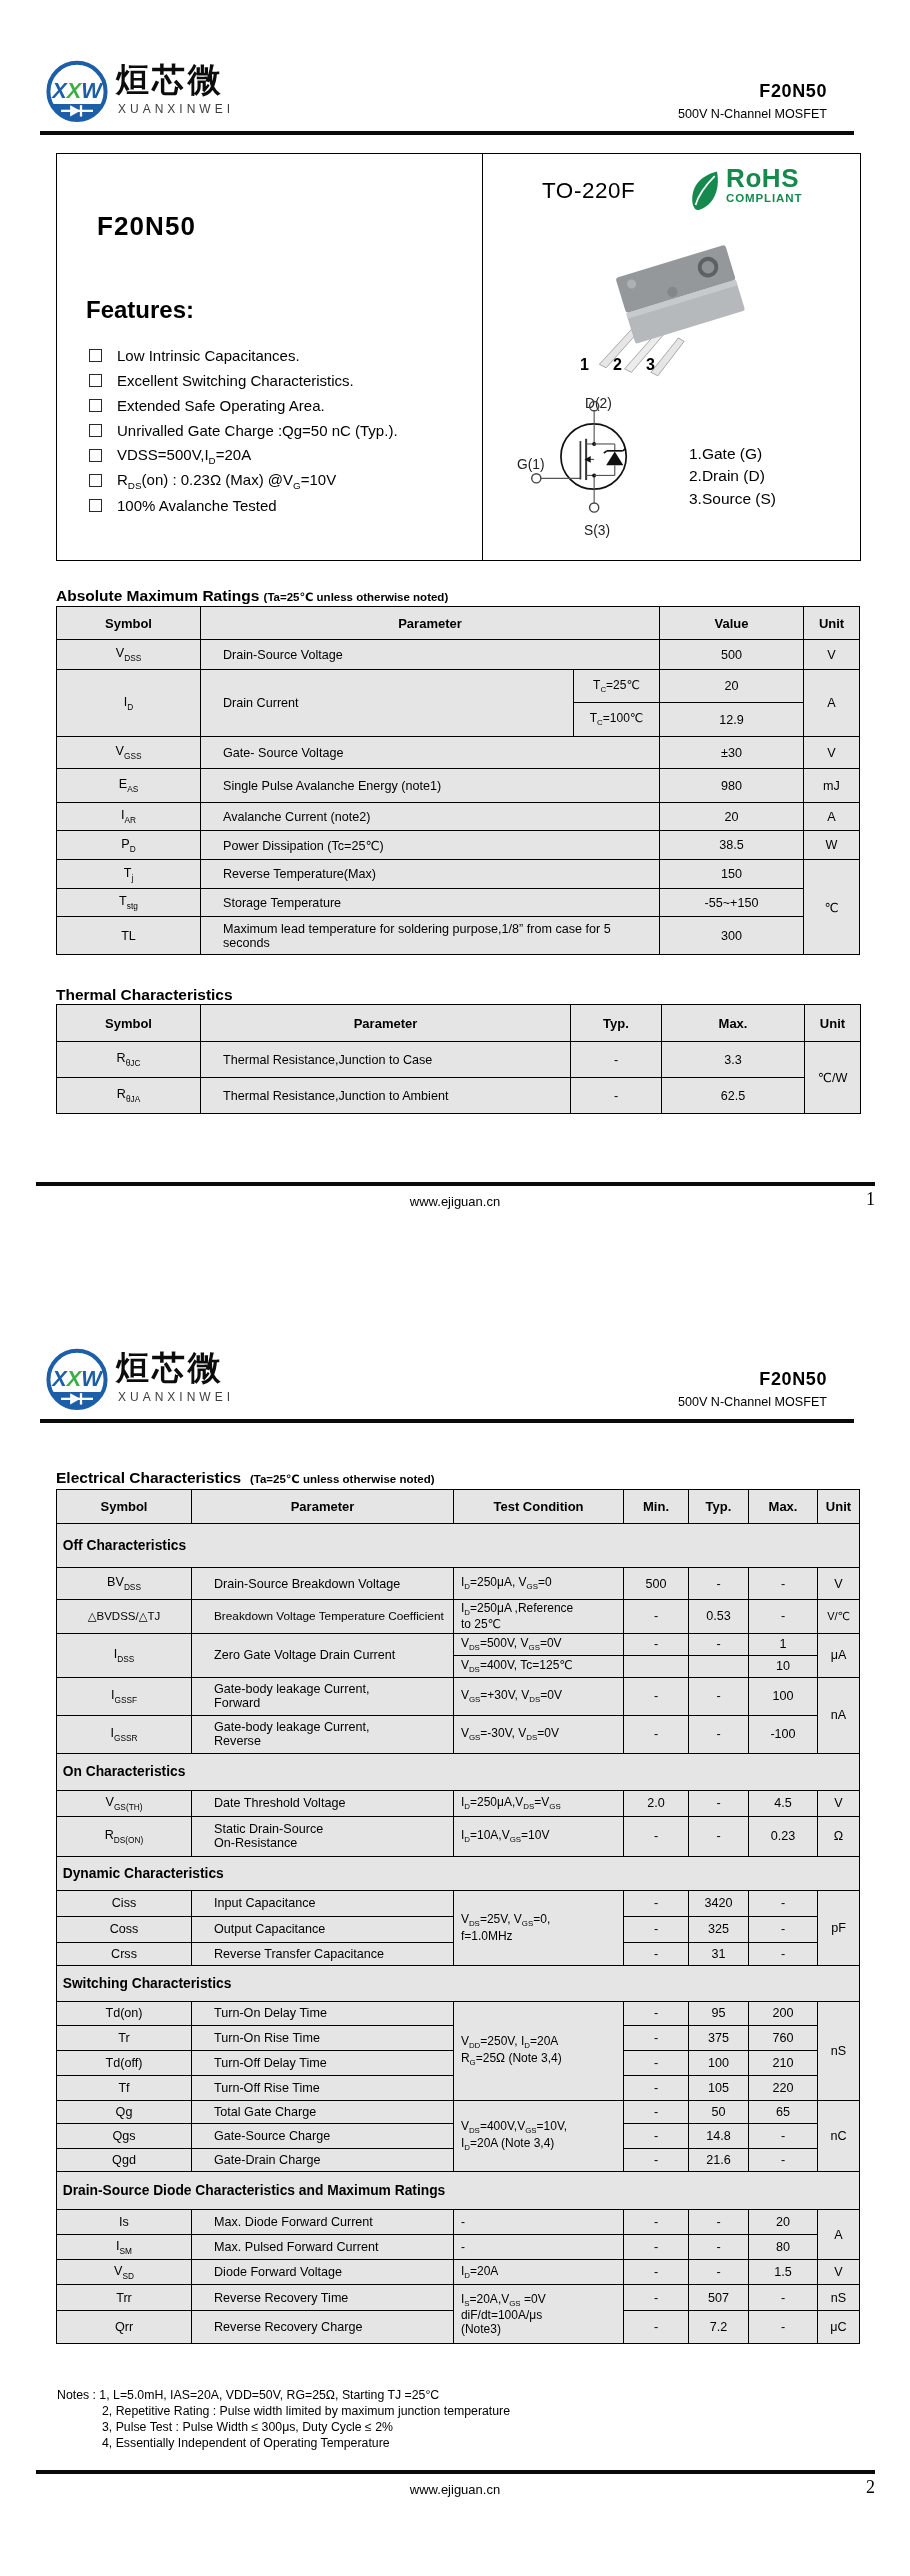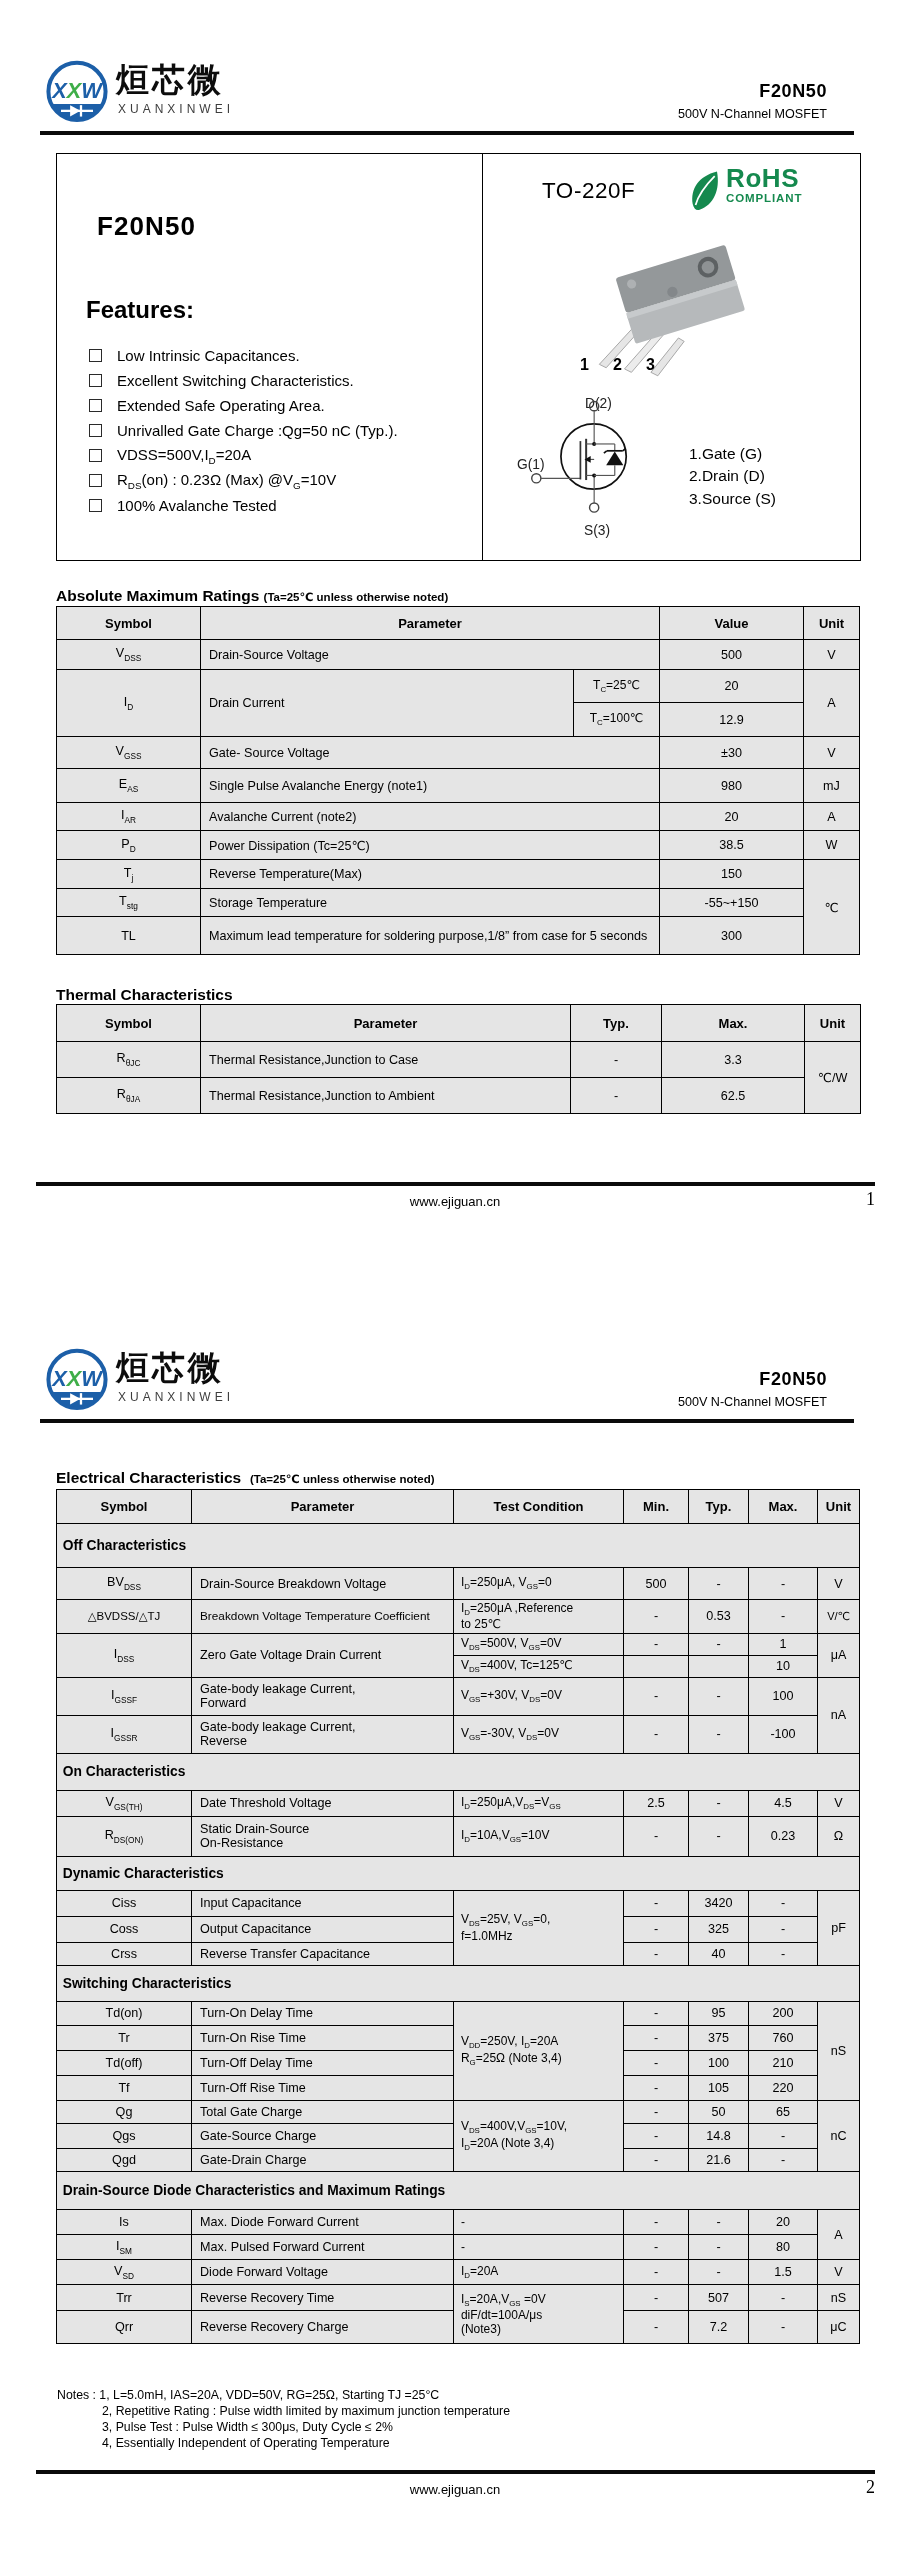--- a/index.html
+++ b/index.html
@@ -45,21 +45,21 @@
 
   
   .sec-title{position:absolute;left:56px;font-size:15.5px;font-weight:bold;white-space:nowrap}
   .sec-sub{font-size:11.5px;font-weight:bold}
 
   
   table.ds{border-collapse:collapse;table-layout:fixed;position:absolute;border:1.7px solid #000;background:#e5e5e5}
   .ds th,.ds td{border:1.1px solid #000;overflow:hidden;padding:1.1px 2.3px;vertical-align:middle}
   .ds th{font-size:13px;font-weight:bold;text-align:center}
   .ds td{font-size:12.6px;text-align:center}
-  .ds td.param{text-align:left;padding-left:8px;white-space:pre-line}
+  .ds td.param{text-align:left;padding-left:22px;white-space:pre-line}
   .ds td.cond{text-align:left;padding-left:6.9px;font-size:12px;white-space:pre-line}
   .ds td.condc{font-size:12px}
   .ds tr.sec td{text-align:left;font-weight:bold;font-size:13.8px;padding:3.4px 2.3px 3.4px 5.7px}
   sub{font-size:66%}
 
   
   .notes{position:absolute;left:57px;top:1099px;width:688px}
   .note-line{font-size:12.3px;line-height:16px;white-space:nowrap}
   .note-line.ind{padding-left:45px}
 
@@ -413,21 +413,21 @@
       <td>-100</td>
     </tr>
 
     <tr class="sec" style="height:37px">
       <td colspan="7">On Characteristics</td>
     </tr>
     <tr style="height:26px">
       <td>V<sub>GS(TH)</sub></td>
       <td class="param">Date Threshold Voltage</td>
       <td class="cond">I<sub>D</sub>=250μA,V<sub>DS</sub>=V<sub>GS</sub></td>
-      <td>2.5</td>
+      <td>2.0</td>
       <td>-</td>
       <td>4.5</td>
       <td>V</td>
     </tr>
     <tr style="height:40px">
       <td>R<sub>DS(ON)</sub></td>
       <td class="param">Static Drain-Source
 On-Resistance</td>
       <td class="cond">I<sub>D</sub>=10A,V<sub>GS</sub>=10V</td>
       <td>-</td>
@@ -453,21 +453,21 @@
       <td>Coss</td>
       <td class="param">Output Capacitance</td>
       <td>-</td>
       <td>325</td>
       <td>-</td>
     </tr>
     <tr style="height:23px">
       <td>Crss</td>
       <td class="param">Reverse Transfer Capacitance</td>
       <td>-</td>
-      <td>40</td>
+      <td>31</td>
       <td>-</td>
     </tr>
 
     <tr class="sec" style="height:36px">
       <td colspan="7">Switching Characteristics</td>
     </tr>
     <tr style="height:24px">
       <td>Td(on)</td>
       <td class="param">Turn-On Delay Time</td>
       <td class="cond" rowspan="4">V<sub>DD</sub>=250V,  I<sub>D</sub>=20A

